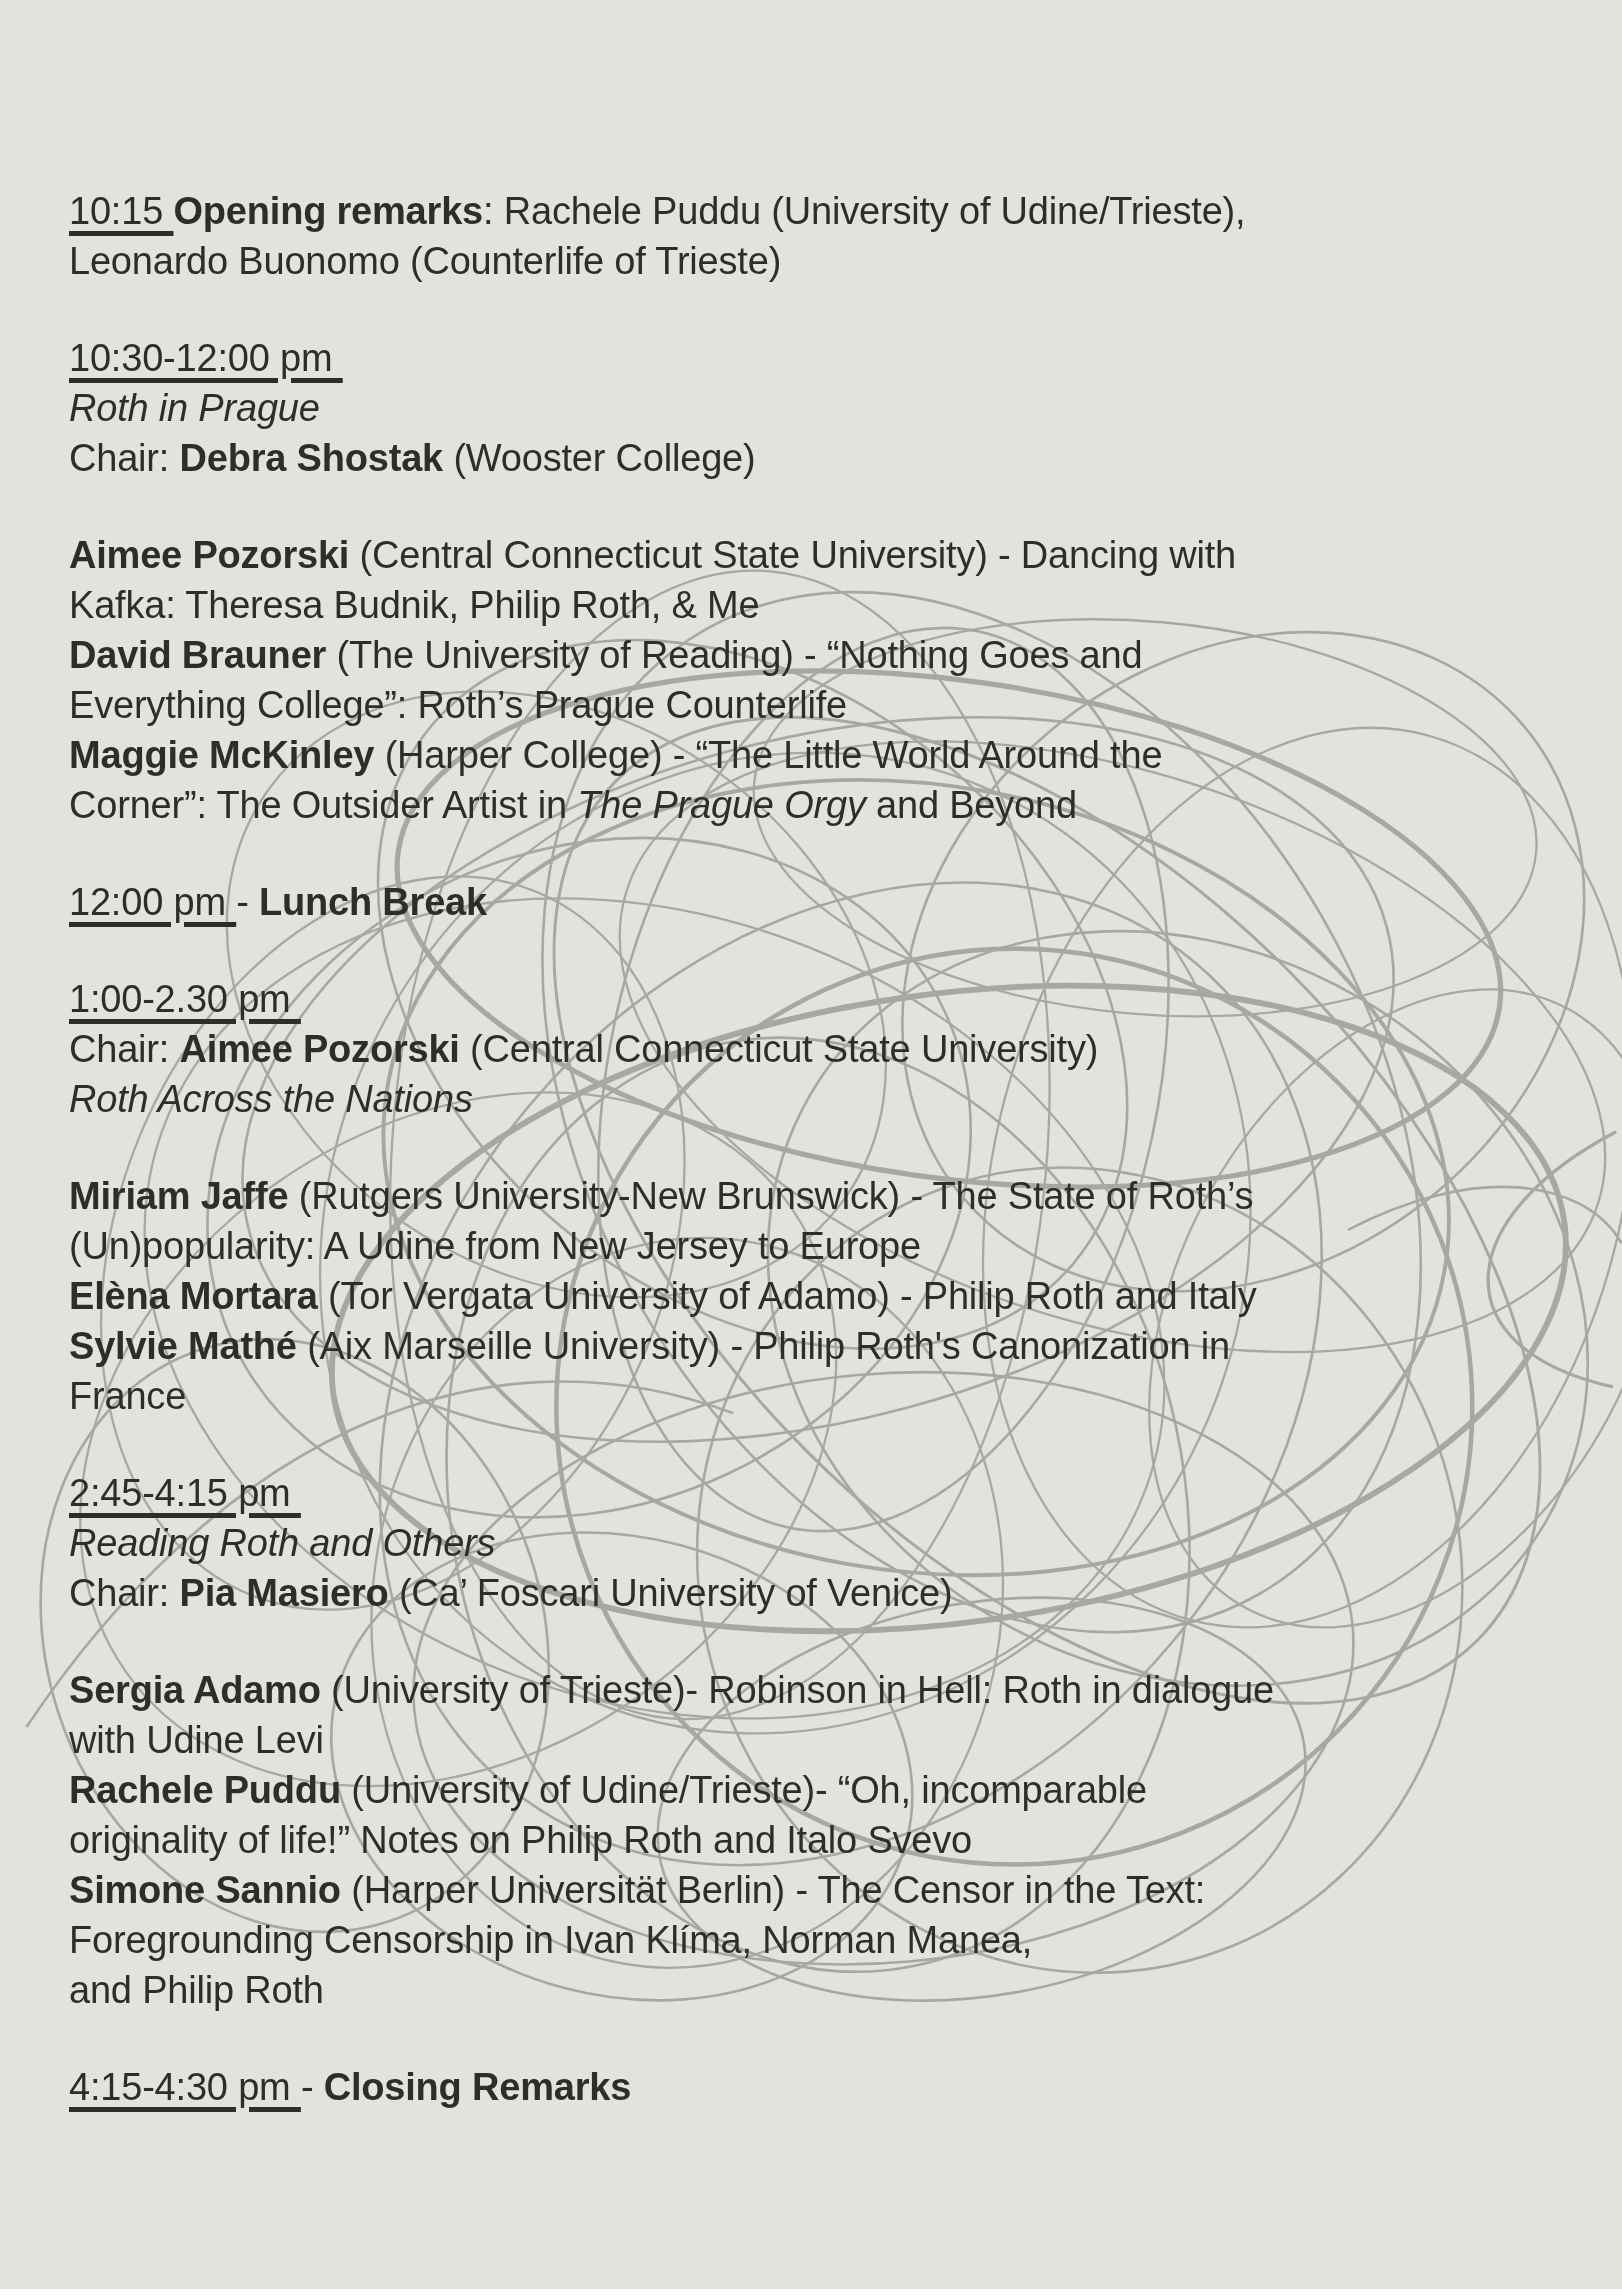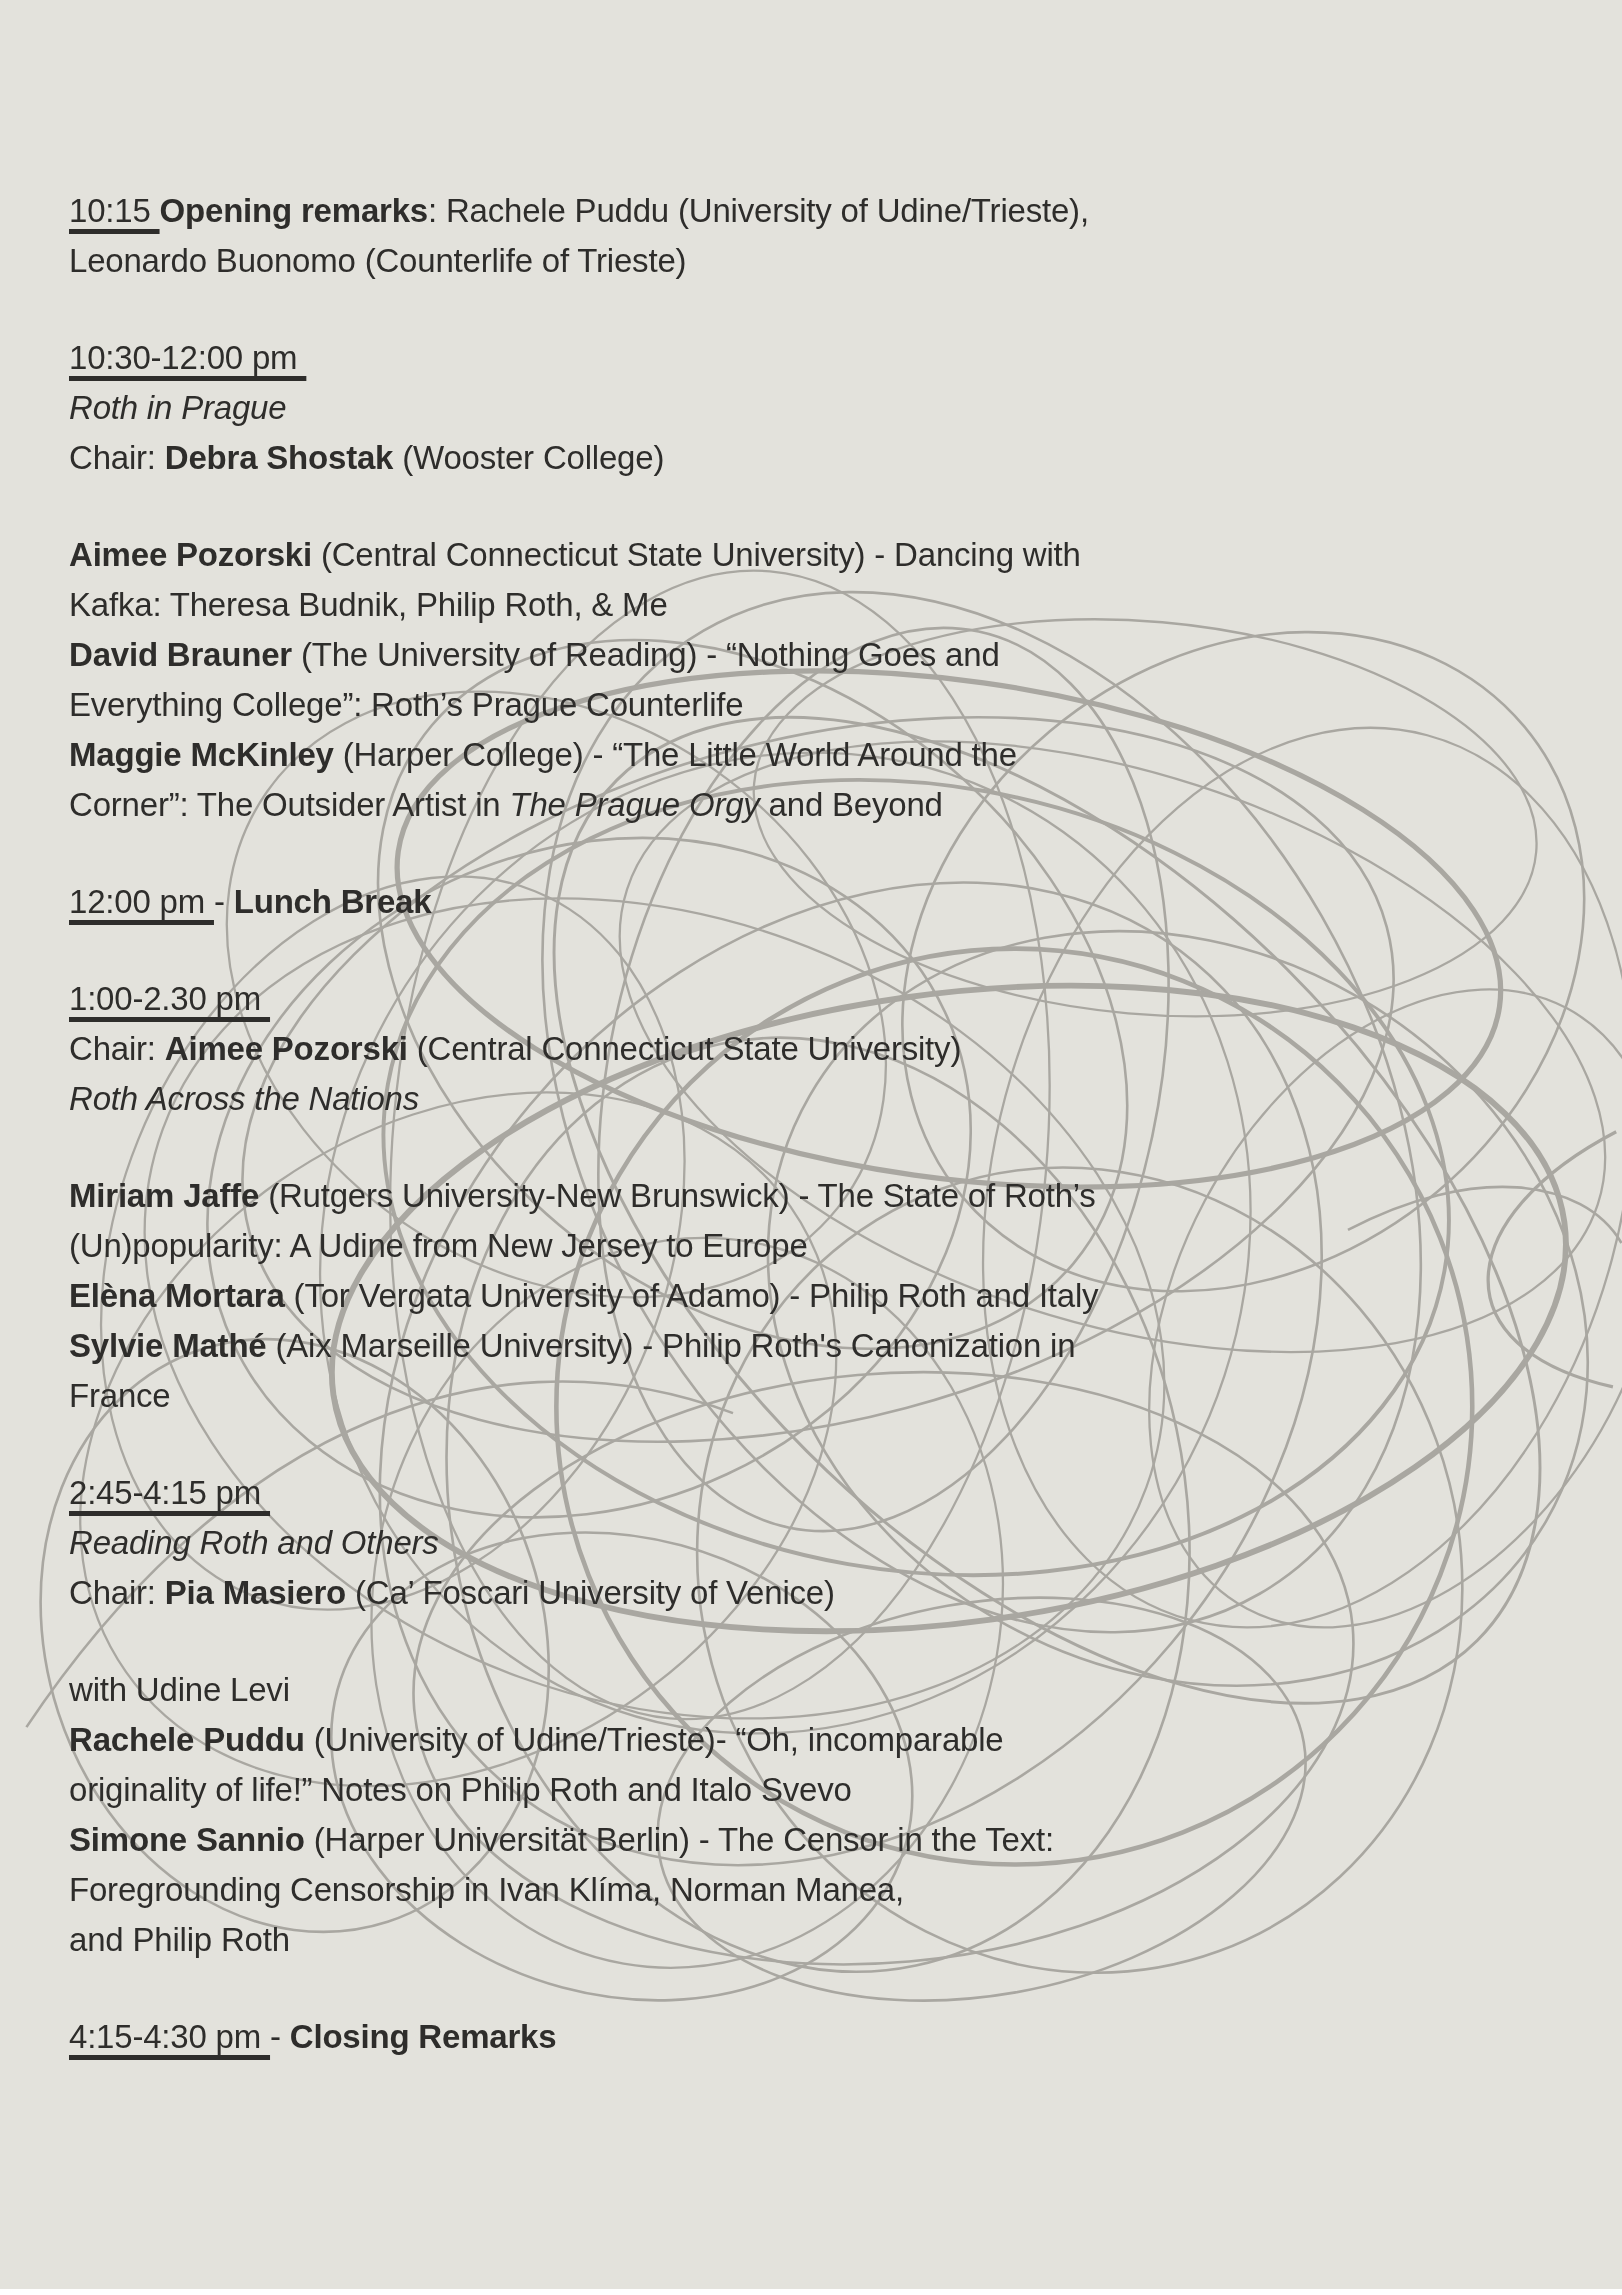--- a/index.html
+++ b/index.html
@@ -33,21 +33,21 @@
     top: 0; left: 0;
     width: 1623px;
     height: 2295px;
     z-index: 0;
   }
   .content {
     position: relative;
     z-index: 1;
     padding: 186px 46px 0 69px;
     color: var(--ink);
-    font-size: 33px;
+    font-size: 38px;
     line-height: 50px;
     letter-spacing: -0.2px;
   }
   .section { margin-bottom: 47px; }
   .line { white-space: pre; }
   .st-regular { font-weight: 400; }
   .st-bold { font-weight: 700; }
   .st-italic { font-style: italic; }
   .st-underline {
     text-decoration: underline;
@@ -130,20 +130,21 @@
         <div class="line"><span class="st-bold">Elèna Mortara</span><span class="st-regular"> (Tor Vergata University of Adamo) - Philip Roth and Italy</span></div>
         <div class="line"><span class="st-bold">Sylvie Mathé</span><span class="st-regular"> (Aix Marseille University) - Philip Roth's Canonization in</span></div>
         <div class="line"><span class="st-regular">France</span></div>
       </div>
       <div class="section">
         <div class="line"><span class="st-underline">2:45-4:15 pm </span></div>
         <div class="line"><span class="st-italic">Reading Roth and Others</span></div>
         <div class="line"><span class="st-regular">Chair: </span><span class="st-bold">Pia Masiero</span><span class="st-regular"> (Ca’ Foscari University of Venice)</span></div>
       </div>
       <div class="section">
+        <div class="line"><span class="st-bold">Sergia Adamo</span><span class="st-regular"> (University of Trieste)- Robinson in Hell: Roth in dialogue</span></div>
         <div class="line"><span class="st-regular">with Udine Levi</span></div>
         <div class="line"><span class="st-bold">Rachele Puddu</span><span class="st-regular"> (University of Udine/Trieste)- “Oh, incomparable</span></div>
         <div class="line"><span class="st-regular">originality of life!” Notes on Philip Roth and Italo Svevo</span></div>
         <div class="line"><span class="st-bold">Simone Sannio</span><span class="st-regular"> (Harper Universität Berlin) - The Censor in the Text:</span></div>
         <div class="line"><span class="st-regular">Foregrounding Censorship in Ivan Klíma, Norman Manea,</span></div>
         <div class="line"><span class="st-regular">and Philip Roth</span></div>
       </div>
       <div class="section">
         <div class="line"><span class="st-underline">4:15-4:30 pm </span><span class="st-regular">- </span><span class="st-bold">Closing Remarks</span></div>
       </div>

